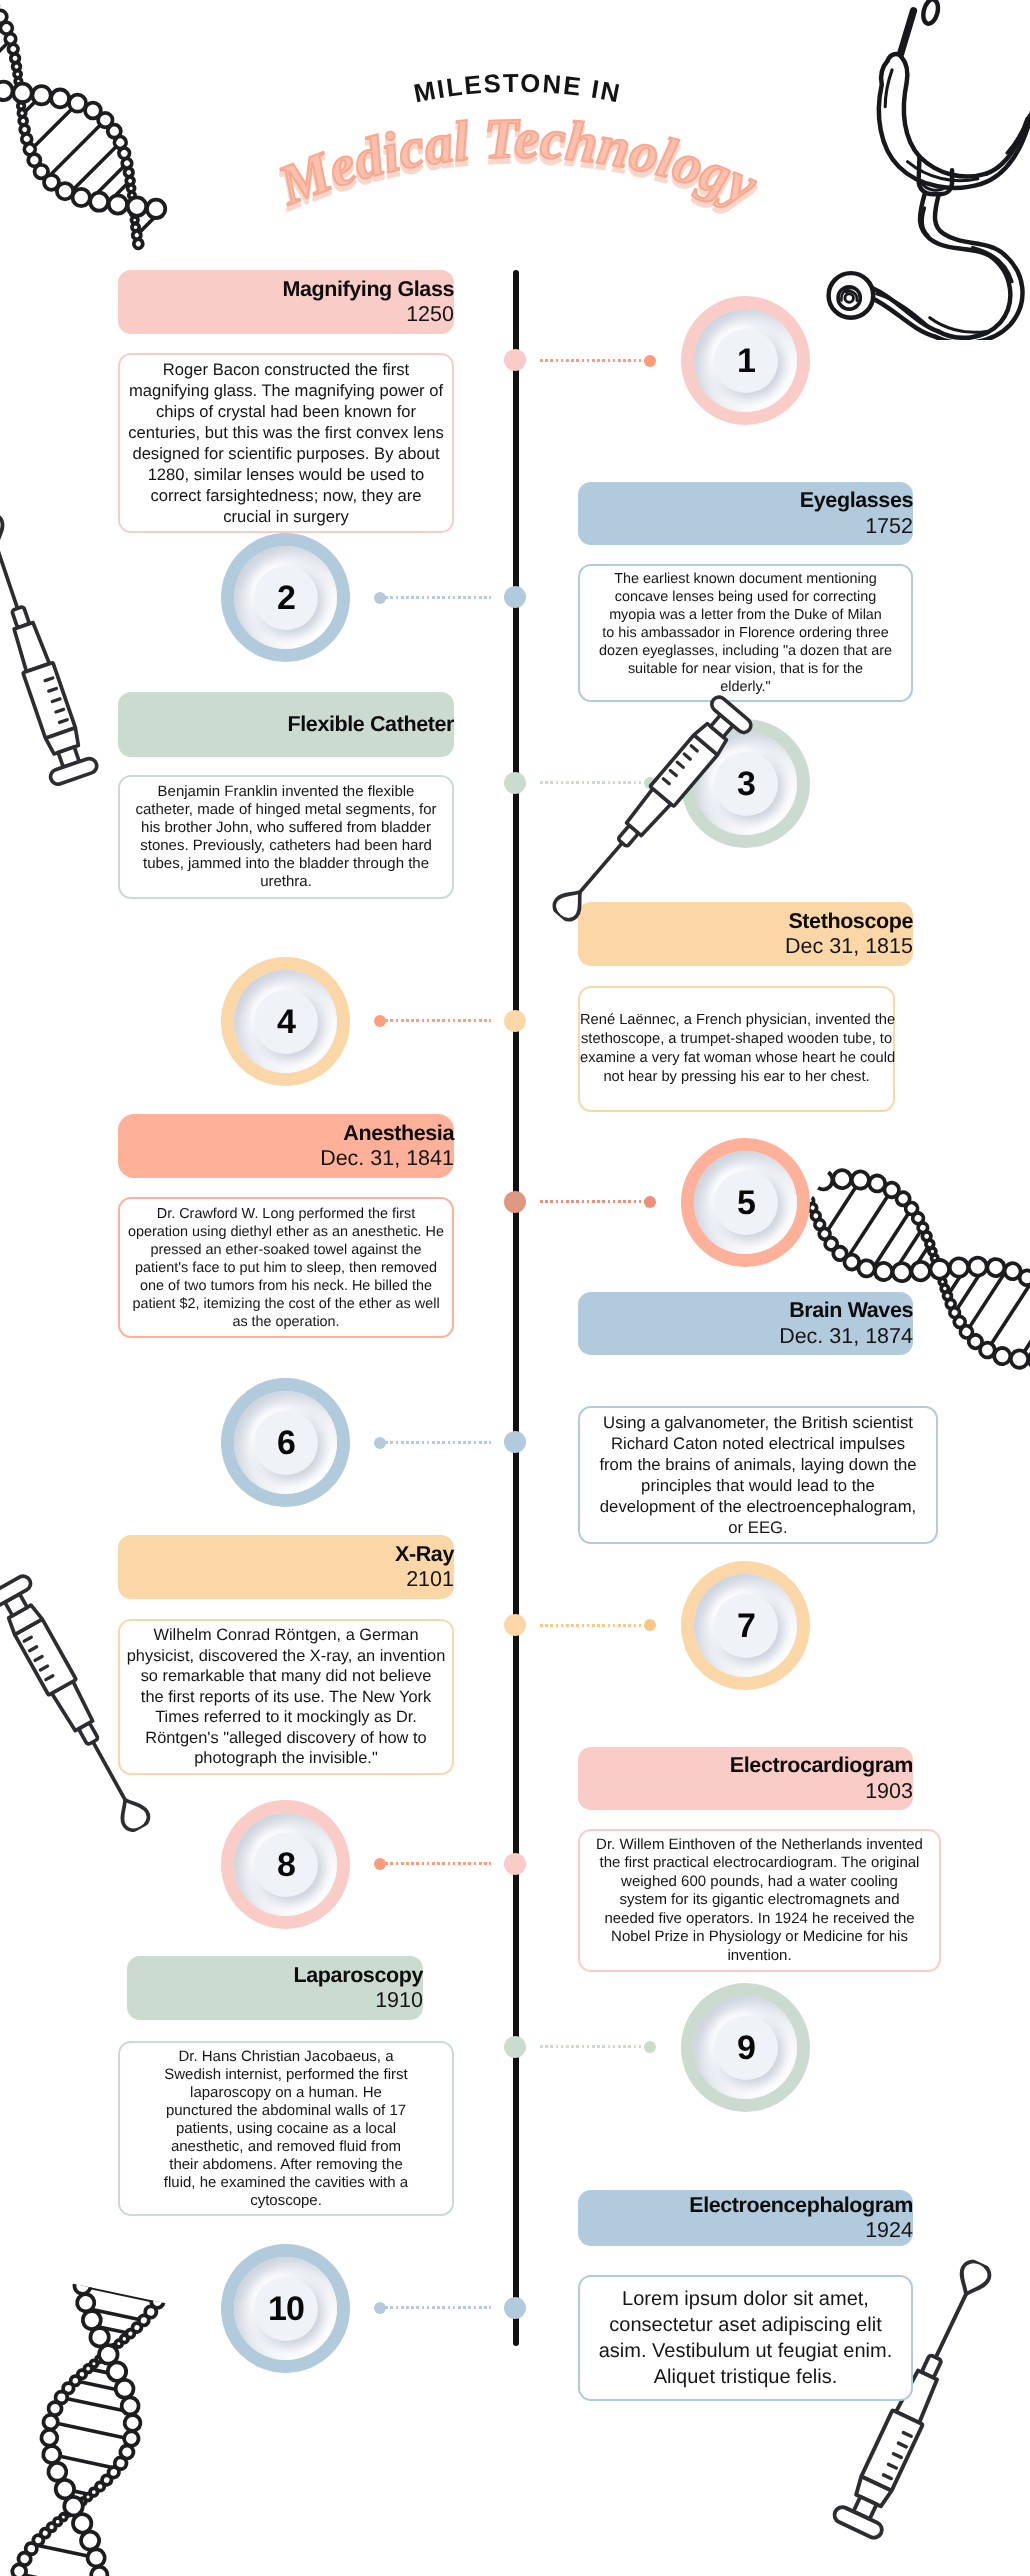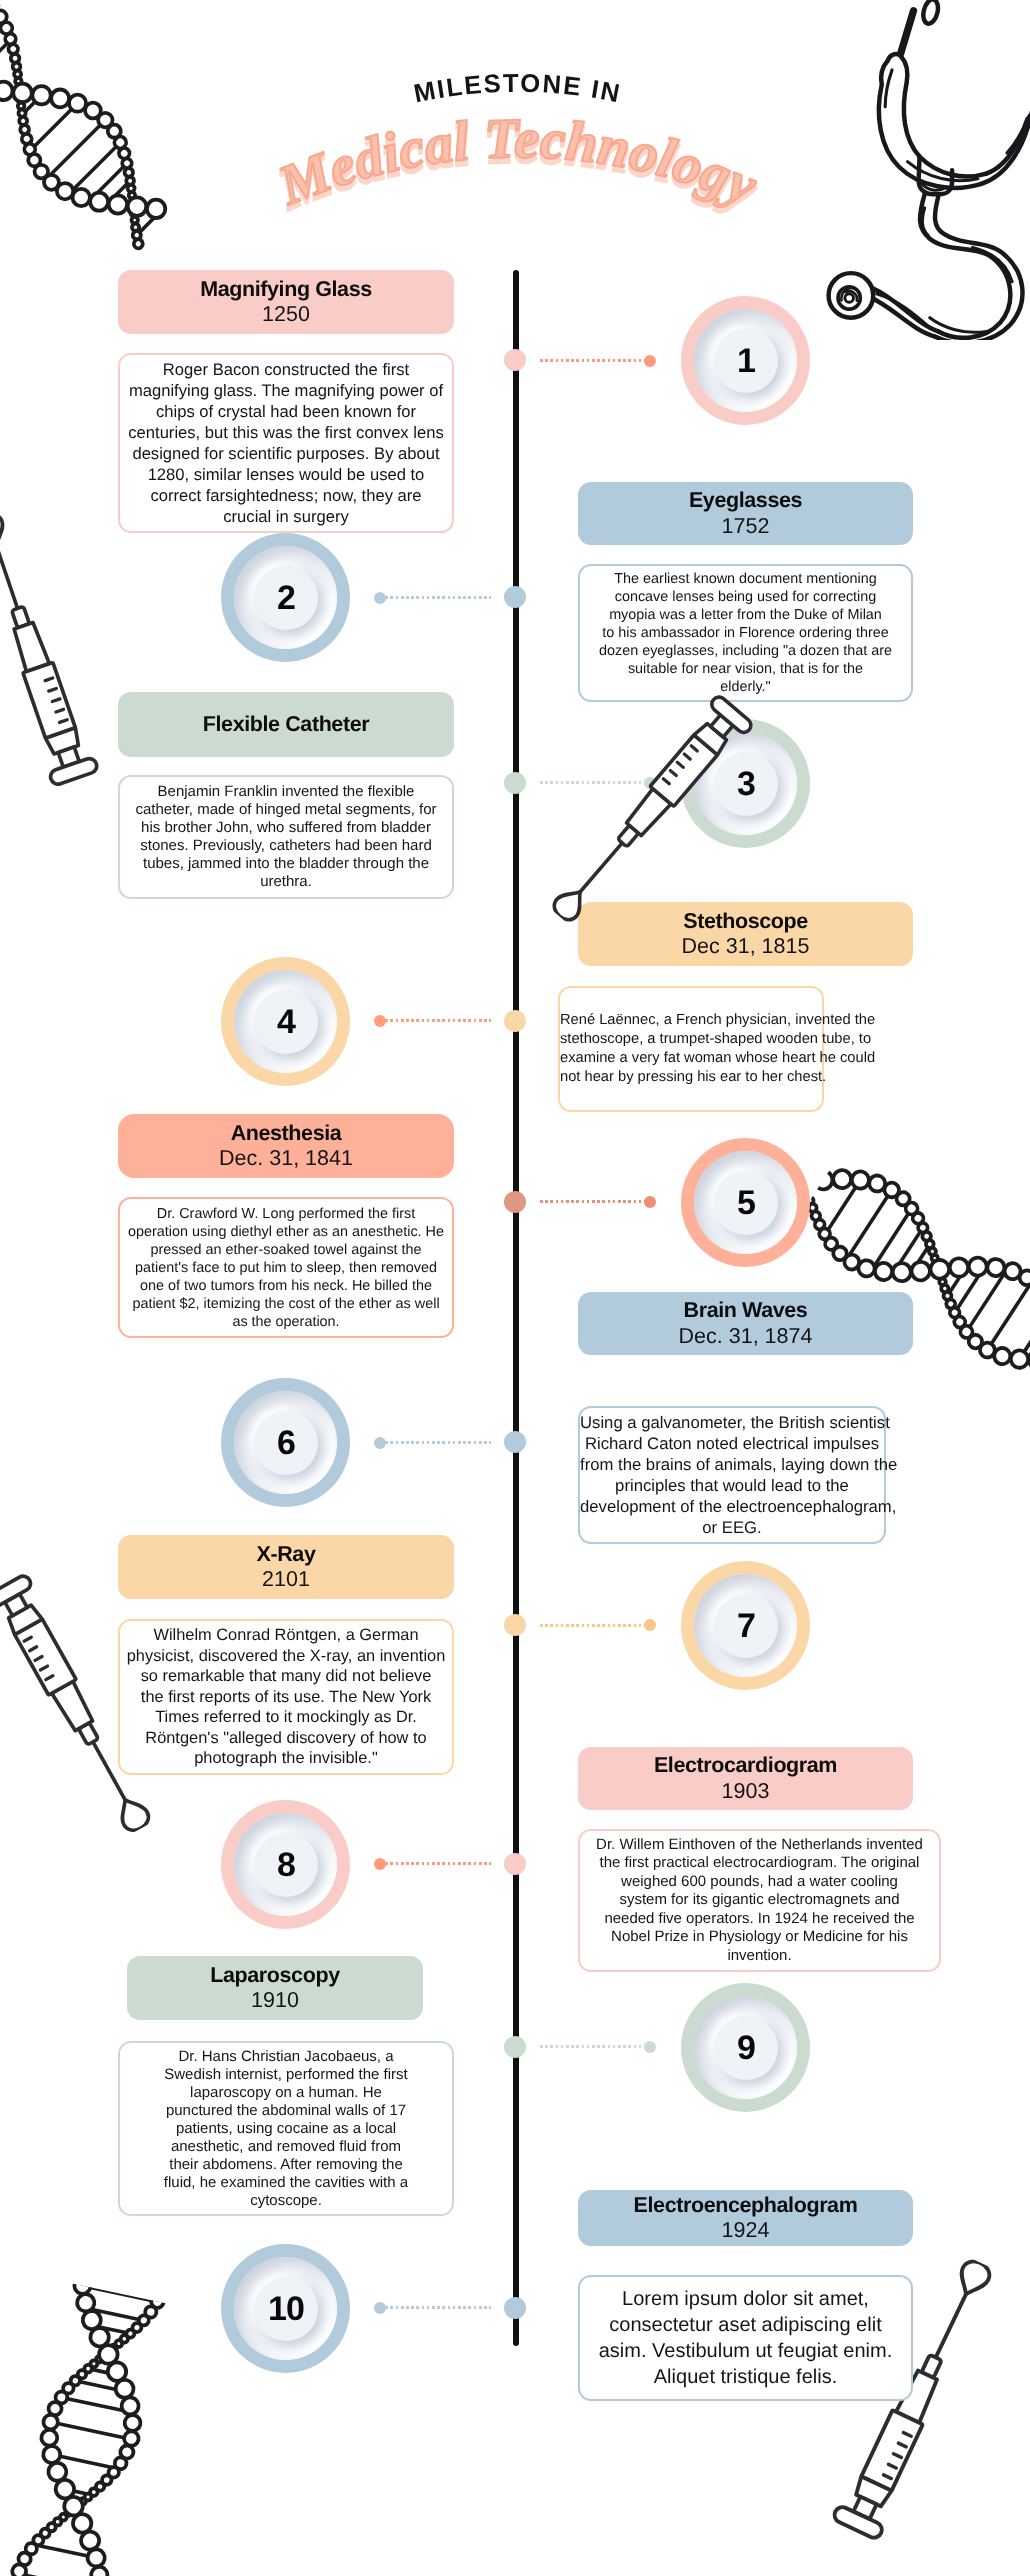--- a/index.html
+++ b/index.html
@@ -2,21 +2,21 @@
 <html style="font-size:13.7px"><head>
 <meta charset="utf-8">
 <title>Milestone in Medical Technology</title>
 <style>
 html,body{margin:0;padding:0;background:#fff;}
 body{width:1030px;height:2576px;font-family:"Liberation Sans",sans-serif;position:relative;overflow:hidden;-webkit-font-smoothing:antialiased;text-rendering:geometricPrecision;}
 .page{position:absolute;left:0;top:0;width:1030px;height:2576px;overflow:hidden;}
 .deco{position:absolute;z-index:2;}
 #spine{position:absolute;left:513px;top:270px;width:6px;height:2076px;background:#111;border-radius:3.4px;z-index:3;}
 .tl-item{position:absolute;left:0;top:0;width:0;height:0;z-index:5;}
-.title-box{position:absolute;border-radius:13px;box-sizing:border-box;display:flex;flex-direction:column;align-items:center;justify-content:center;}
+.title-box{position:absolute;border-radius:13px;box-sizing:border-box;display:flex;flex-direction:column;align-items:flex-end;justify-content:center;}
 .title-box .t{font-weight:700;color:#0d0d0d;font-size:21.5px;letter-spacing:-0.4px;line-height:1.18;}
 .title-box .y{color:#141414;font-size:21.5px;font-weight:400;letter-spacing:0px;line-height:1.18;}
 .body-box{position:absolute;box-sizing:border-box;background:#fff;border-radius:13px;border:2.1px solid #ccc;display:flex;align-items:center;justify-content:center;text-align:center;color:#151515;}
 .body-box p{margin:0;padding:0;width:100%;}
 .body-box .ln{display:block;white-space:nowrap;}
 .dashline{position:absolute;height:5.2px;background-repeat:repeat-x;}
 .dot-end{position:absolute;width:12px;height:12px;border-radius:50%;}
 .dot-spine{position:absolute;width:22px;height:22px;border-radius:50%;z-index:6;}
 .medallion{position:absolute;width:129px;height:129px;border-radius:50%;}
 .med-inner{position:absolute;left:13px;top:13px;width:103px;height:103px;border-radius:50%;background:#eceff4;box-shadow:inset 6px 6px 11px #ccd2dc,inset -6px -6px 11px #ffffff;}
@@ -580,21 +580,21 @@
       <div class="med-core">
         <span class="med-num">3</span>
       </div>
     </div>
   </div>
   <div class="tl-item">
     <div class="title-box" style="left:578px;top:902px;width:335px;height:64px;background:#fbd7a8;">
       <div class="t">Stethoscope</div>
       <div class="y">Dec 31, 1815</div>
     </div>
-    <div class="body-box" style="left:558px;top:986px;width:266px;height:126px;border-color:#fbd7a8;justify-content:flex-end;">
+    <div class="body-box" style="left:578px;top:986px;width:317px;height:126px;border-color:#fbd7a8;justify-content:flex-end;">
       <p style="font-size:14.7px;line-height:19px;">
         <span class="ln">René Laënnec, a French physician, invented the</span>
         <span class="ln">stethoscope, a trumpet-shaped wooden tube, to</span>
         <span class="ln">examine a very fat woman whose heart he could</span>
         <span class="ln">not hear by pressing his ear to her chest.</span>
       </p>
     </div>
     <div class="dashline" style="left:380px;top:1019px;width:111px;height:3.4px;background-image:repeating-linear-gradient(90deg,#ff9d7d 0px,#ff9d7d 2.7px,rgba(255,255,255,0) 2.7px,rgba(255,255,255,0) 5.2px);"></div>
     <div class="dot-end" style="left:374px;top:1015px;background:#ff9d7d;"></div>
     <div class="dot-spine" style="left:504px;top:1010px;background:#fbd7a8;"></div>
@@ -629,21 +629,21 @@
       <div class="med-core">
         <span class="med-num">5</span>
       </div>
     </div>
   </div>
   <div class="tl-item">
     <div class="title-box" style="left:578px;top:1292px;width:335px;height:63px;background:#b1cadc;">
       <div class="t">Brain Waves</div>
       <div class="y">Dec. 31, 1874</div>
     </div>
-    <div class="body-box" style="left:578px;top:1406px;width:308px;height:138px;border-color:#b1cadc;">
+    <div class="body-box" style="left:578px;top:1406px;width:360px;height:138px;border-color:#b1cadc;">
       <p style="font-size:16.7px;line-height:21px;">
         <span class="ln">Using a galvanometer, the British scientist</span>
         <span class="ln">Richard Caton noted electrical impulses</span>
         <span class="ln">from the brains of animals, laying down the</span>
         <span class="ln">principles that would lead to the</span>
         <span class="ln">development of the electroencephalogram,</span>
         <span class="ln">or EEG.</span>
       </p>
     </div>
     <div class="dashline" style="left:380px;top:1441px;width:111px;height:3.4px;background-image:repeating-linear-gradient(90deg,#b5cadb 0px,#b5cadb 2.7px,rgba(255,255,255,0) 2.7px,rgba(255,255,255,0) 5.2px);"></div>

